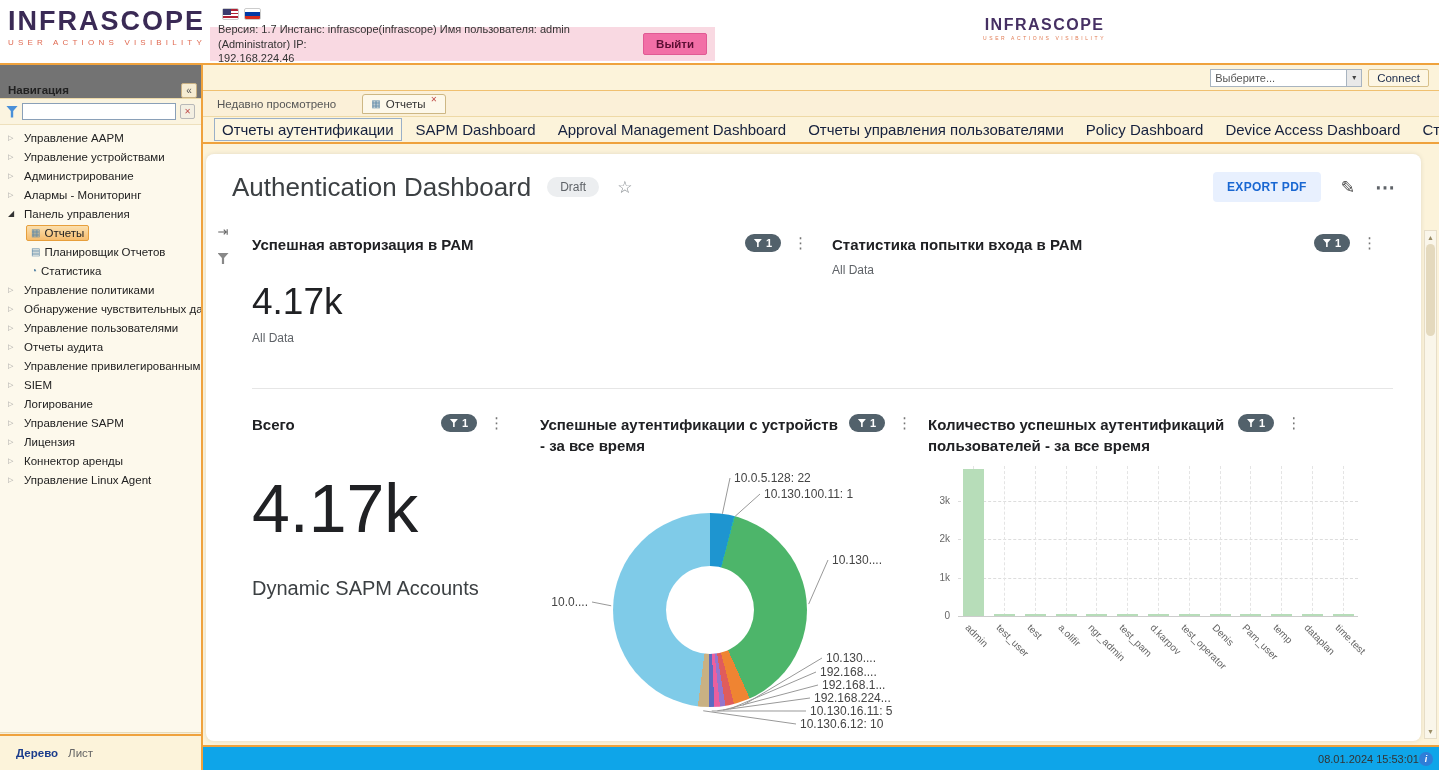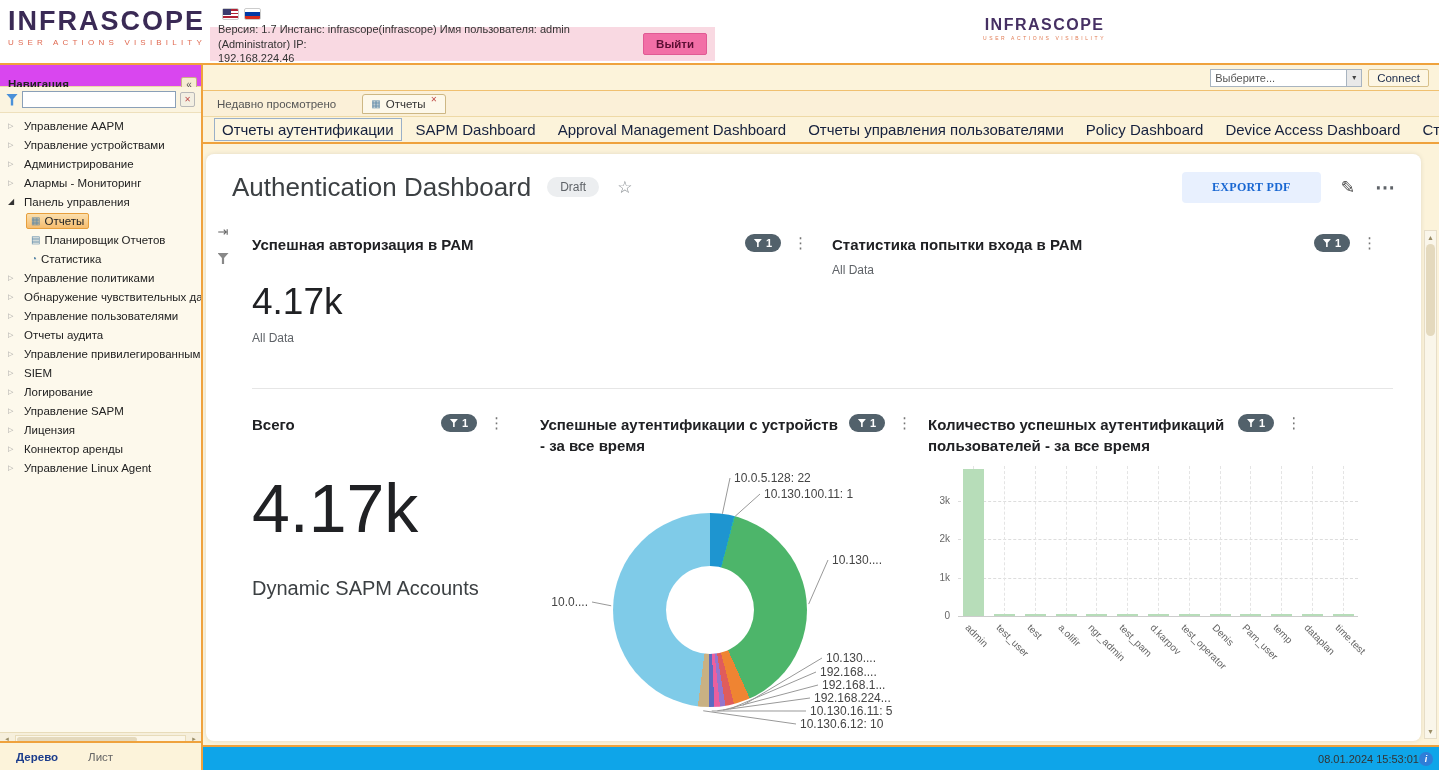--- a/index.html
+++ b/index.html
@@ -18,41 +18,41 @@
   .flag-ru { background:linear-gradient(180deg,#fff 0 33%,#0039a6 33% 66%,#d52b1e 66% 100%); }
   .session { position:absolute; left:210px; top:27px; width:505px; height:34px; background:#f9d9e2; display:flex; align-items:center; padding:0 8px; }
   .session-text { font-size:11px; color:#333; line-height:1.35; }
   .logout-btn { margin-left:auto; background:#f26fa6; color:#5c0e33; border:1px solid #e05a94; font-size:11.5px; font-weight:bold; padding:4px 12px; border-radius:2px; cursor:pointer; font-family:"Liberation Sans",sans-serif; }
   .center-logo { position:absolute; left:983px; top:16px; text-align:center; }
   .center-logo-title { font-size:16px; font-weight:bold; letter-spacing:1.5px; color:#463063; }
   .center-logo-sub { font-size:5px; letter-spacing:2.6px; color:#e07a52; margin-top:1px; }
 
   
   .sidebar { position:absolute; left:0; top:65px; width:203px; bottom:25px; background:#fdf9ec; border-right:2px solid #efa23d; display:flex; flex-direction:column; overflow:hidden; }
-  .side-header { height:22px; background:#d946ef; border-bottom:1px solid #ecd9a8; display:flex; align-items:center; padding:17px 4px 0 8px; }
+  .side-header { height:34px; background:#737373; border-bottom:1px solid #ecd9a8; display:flex; align-items:center; padding:17px 4px 0 8px; }
   .side-title { font-size:11.5px; font-weight:bold; color:#222; }
   .collapse-btn { margin-left:auto; width:16px; height:15px; font-size:10px; line-height:13px; text-align:center; background:#f6ecd2; border:1px solid #c9b184; border-radius:2px; color:#555; cursor:pointer; }
   .side-search { height:26px; display:flex; align-items:center; gap:4px; padding:0 6px; background:#fbf4e0; border-bottom:1px solid #eee0bc; }
   .funnel { display:inline-block; width:12px; height:12px; background:#4a90d9; clip-path:polygon(0 0,100% 0,60% 46%,60% 100%,40% 100%,40% 46%); }
   .search-input { flex:1; height:17px; border:1px solid #8aa0b8; font-size:11px; padding:0 3px; background:#fff; font-family:"Liberation Sans",sans-serif; }
   .clear-btn { width:15px; height:15px; font-size:8px; line-height:13px; text-align:center; background:#f3efe2; border:1px solid #b8b8b8; color:#c0504d; border-radius:2px; cursor:pointer; }
   .tree { flex:1; overflow:hidden; padding-top:3px; background:#fdf9ec; }
   .tree-row { height:19px; display:flex; align-items:center; padding-left:8px; white-space:nowrap; cursor:pointer; }
   .tree-row.child { padding-left:26px; }
   .tree-arrow { width:11px; font-size:7px; color:#9a9a9a; flex:none; }
   .tree-arrow.exp { color:#333; font-size:8px; }
   .tree-inner { display:inline-flex; align-items:center; gap:4px; padding:1px 4px; border:1px solid transparent; border-radius:2px; }
   .tree-inner.selected { background:linear-gradient(#fbe0ae,#f6bd6e); border-color:#e79f3c; }
   .tree-icon { font-size:10px; color:#5b87a8; }
   .tree-label { font-size:11.5px; color:#222; }
   .side-hscroll { height:13px; background:#f6efdc; border-top:1px solid #e8dcba; display:flex; align-items:center; }
   .hbtn { width:14px; font-size:7px; color:#998c66; text-align:center; cursor:pointer; }
   .htrack { flex:1; height:9px; margin:0 1px; background:#fbf6e8; border:1px solid #e8dcba; position:relative; }
   .hthumb { position:absolute; left:1px; top:1px; height:5px; width:120px; background:#e4d9bd; border-radius:3px; }
-  .side-footer { position:absolute; left:0; bottom:0; width:203px; height:29px; background:#fcf3da; border-top:2px solid #efa23d; border-right:2px solid #efa23d; display:flex; align-items:center; gap:30px; padding-left:16px; }
+  .side-footer { position:absolute; left:0; bottom:0; width:203px; height:36px; background:#fcf3da; border-top:2px solid #efa23d; border-right:2px solid #efa23d; display:flex; align-items:center; gap:10px; padding-left:16px; }
   .ft-tab { font-size:11.5px; cursor:pointer; }
   .ft-tab.active { font-weight:bold; color:#1b3c8c; }
   .ft-tab.inactive { color:#666; }
 
   
   .main { position:absolute; left:203px; top:65px; right:0; bottom:25px; display:flex; flex-direction:column; background:#fcf3da; }
   .connect-row { height:26px; background:#fcf3da; border-bottom:1px solid #f0c070; display:flex; align-items:center; justify-content:flex-end; gap:6px; padding-right:10px; }
   .select-box { width:152px; height:18px; background:#fff; border:1px solid #a8b4c0; display:flex; align-items:center; cursor:pointer;gap:8px; }
   .select-value { flex:1; font-size:11px; color:#555; padding-left:4px; }
   .select-arrow { width:15px; height:16px; background:#e9e9e9; border-left:1px solid #a8b4c0; font-size:8px; color:#444; text-align:center; line-height:16px; }
@@ -69,21 +69,21 @@
   .rtab-div { width:1px; height:13px; background:#c9b184; }
   .info-circle { width:14px; height:14px; border-radius:50%; background:#2f7ed8; color:#fff; font-size:9px; font-weight:bold; font-style:italic; text-align:center; line-height:14px; flex:none; cursor:pointer; }
 
   .content { position:relative; flex:1; background:#fcf3da; border-top:2px solid #efa23d; overflow:hidden; }
   .card { position:absolute; left:3px; top:10px; right:18px; bottom:4px; background:#fff; border-radius:8px; box-shadow:0 0 5px rgba(0,0,0,.10); overflow:hidden; display:flex; flex-direction:column; }
   .card-header { height:62px; padding:12px 26px 8px 26px; display:flex; align-items:center; flex:none; }
   .db-title { font-size:26px; color:#3c4043; }
   .badge { margin-left:16px; background:#eceef0; color:#5f6368; font-size:12px; padding:3px 13px; border-radius:12px; }
   .star { margin-left:18px; font-size:17px; color:#80868b; cursor:pointer; }
   .hdr-right { margin-left:auto; display:flex; align-items:center; gap:20px; }
-  .export-btn { background:#e8f0fe; color:#1967d2; font-size:12px; font-weight:bold; letter-spacing:.3px; border:none; padding:8px 30px; border-radius:4px; cursor:pointer; font-family:Liberation Serif, serif; }
+  .export-btn { background:#e8f0fe; color:#1967d2; font-size:12px; font-weight:bold; letter-spacing:.3px; border:none; padding:8px 14px; border-radius:4px; cursor:pointer; font-family:Liberation Sans, sans-serif; }
   .pencil { font-size:17px; color:#444; cursor:pointer; }
   .more { font-size:20px; font-weight:bold; color:#5f6368; cursor:pointer; }
 
   .card-body { position:relative; flex:1; }
   .rail { position:absolute; left:0; top:0; bottom:0; width:34px; display:flex; flex-direction:column; align-items:center; padding-top:8px; gap:14px; }
   .rail-arrow { font-size:13px; color:#666; cursor:pointer; }
   .rail-funnel { width:11px; height:11px; background:#888; clip-path:polygon(0 0,100% 0,60% 46%,60% 100%,40% 100%,40% 46%); cursor:pointer; }
   .panels { position:absolute; left:34px; right:0; top:0; bottom:0; }
 
   .panel { position:absolute; }

